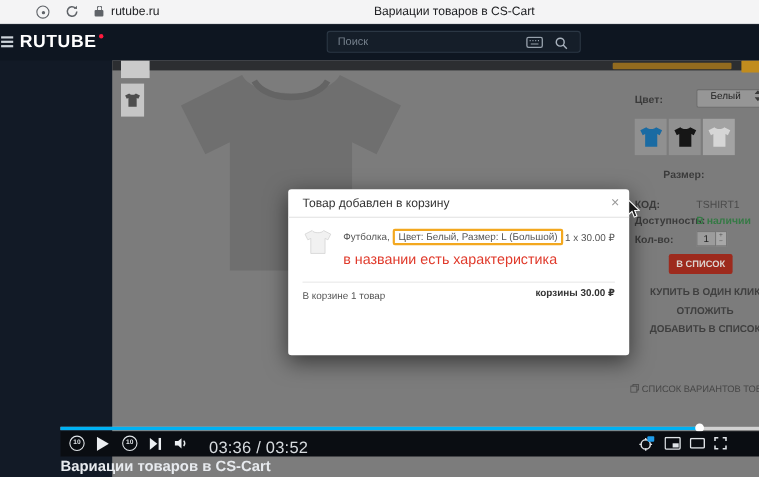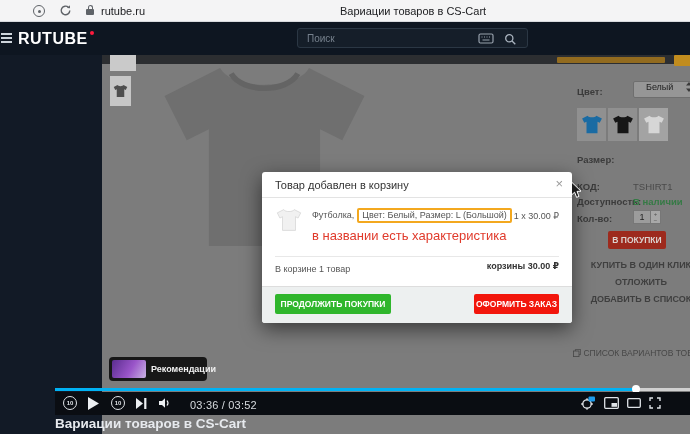--- a/index.html
+++ b/index.html
@@ -77,21 +77,21 @@
   .chip-label { position:absolute; left:42px; top:7px; font-size:9px; font-weight:600; color:#f0f0f0; }
   .tw-circle { left:592px; top:296px; width:24px; height:24px; background:#fff; border-radius:50%;
                display:flex; align-items:center; justify-content:center; }
   .progress-base { left:55px; top:388px; width:635px; height:2.5px; background:rgba(255,255,255,.65); }
   .progress-played { left:55px; top:388px; width:582px; height:2.5px; background:#00b2f4; }
   .progress-knob { left:632px; top:385px; width:8px; height:8px; background:#fff; border-radius:50%; }
   .controls { left:55px; top:392px; width:635px; height:23px; background:#0a0d12; }
   .ctrl { position:absolute; top:4px; }
   .skip-circle { width:14px; height:14px; border:1.2px solid #dfe3e7; border-radius:50%;
                  font-size:6px; color:#dfe3e7; text-align:center; line-height:12px; font-weight:bold; }
-  .time { position:absolute; left:135px; top:7px; font-size:11px; color:#d6dade; letter-spacing:.2px; }
+  .time { position:absolute; left:135px; top:7px; font-size:15px; color:#d6dade; letter-spacing:.2px; }
   .bottom-title { left:55px; top:416px; font-size:13.5px; font-weight:bold; color:#e7eaee; }
 </style>
 </head>
 <body>
 
 <div id="root">
 
   <div class="ab browser-bar">
     <div class="ab b-ic circle-ic" style="left:33px;">
         <i></i>
@@ -163,32 +163,32 @@
     <div class="ab swatch" style="left:506px;top:53px;">
       <svg width="22" height="21" viewBox="0 0 40 36">
           <path d="M12 2 C14 6 26 6 28 2 L38 7 L34 15 L30 13 L30 34 L10 34 L10 13 L6 15 L2 7 Z" fill="#161616"></path>
         </svg>
     </div>
     <div class="ab swatch" style="left:537px;top:53px;background:#a3a3a3;">
       <svg width="22" height="21" viewBox="0 0 40 36">
           <path d="M12 2 C14 6 26 6 28 2 L38 7 L34 15 L30 13 L30 34 L10 34 L10 13 L6 15 L2 7 Z" fill="#d6d6d6"></path>
         </svg>
     </div>
-    <div class="ab sb-label" style="left:475px;top:99px;">Размер:</div>
+    <div class="ab sb-label" style="left:501px;top:99px;">Размер:</div>
     <div class="ab sb-label" style="left:475px;top:126px;">КОД:</div>
     <div class="ab mono-val" style="left:531px;top:126px;">TSHIRT1</div>
     <div class="ab sb-label" style="left:475px;top:141px;">Доступность:</div>
     <div class="ab avail" style="left:531px;top:141px;">В наличии</div>
     <div class="ab sb-label" style="left:475px;top:158px;">Кол-во:</div>
     <div class="ab qty-box">1</div>
     <div class="ab stepper">
       <div>+</div>
       <div>−</div>
     </div>
-    <div class="ab cart-btn">В ПОКУПКИ</div>
+    <div class="ab cart-btn">В СПИСОК</div>
     <div class="ab sb-link" style="top:205px;">КУПИТЬ В ОДИН КЛИК</div>
     <div class="ab sb-link" style="top:239px;">ДОБАВИТЬ В СПИСОК</div>
     <div class="ab sb-link" style="top:222px;">ОТЛОЖИТЬ</div>
     <div class="ab variants">
       <svg width="8" height="8" viewBox="0 0 10 10" style="vertical-align:-1px;">
         <rect x="0.5" y="2.5" width="7" height="7" fill="none" stroke="#474747" stroke-width="1"></rect>
         <path d="M3 2.5 V0.5 H9.5 V7 H7.5" fill="none" stroke="#474747" stroke-width="1"></path>
       </svg>
       <span>СПИСОК ВАРИАНТОВ ТОВАРА</span>
     </div>
@@ -204,40 +204,32 @@
       <div class="m-prod">
         <span>Футболка,</span><span class="m-hl">Цвет: Белый, Размер: L (Большой)</span>
       </div>
       <div class="m-price">1 x 30.00 ₽</div>
       <div class="m-annot">в названии есть характеристика</div>
       <div class="m-div"></div>
       <div class="m-cart">В корзине 1 товар</div>
       <div class="m-sub">
         <div>корзины 30.00 ₽</div>
       </div>
-      <div class="m-foot">
-        <div class="m-btn m-green">ПРОДОЛЖИТЬ ПОКУПКИ</div>
-        <div class="m-btn m-red">ОФОРМИТЬ ЗАКАЗ</div>
-      </div>
     </div>
 
     <svg class="ab" style="left:468px;top:126px;" width="12" height="18" viewBox="0 0 12 18">
       <path d="M1.5 1 L1.5 14 L4.6 11.2 L6.6 16.4 L9 15.4 L7 10.4 L11 10.2 Z" fill="#1b1b1b" stroke="#fff" stroke-width="1"></path>
     </svg>
 
     <div class="ab tw-circle">
       <svg width="14" height="12" viewBox="0 0 16 14">
         <path d="M15 2.5c-.5.3-1.1.5-1.7.6A3 3 0 0 0 14.6 1a6 6 0 0 1-1.9.8A3 3 0 0 0 7.5 4.5c0 .25.02.5.08.72A8.5 8.5 0 0 1 1.4 1.9a3 3 0 0 0 .95 4A3 3 0 0 1 1 5.6v.04a3 3 0 0 0 2.4 2.95a3 3 0 0 1-1.35.05a3 3 0 0 0 2.8 2.1A6 6 0 0 1 .5 12a8.5 8.5 0 0 0 4.6 1.35c5.5 0 8.5-4.6 8.5-8.6v-.4A6 6 0 0 0 15 2.5Z" fill="#4aabe0"></path>
       </svg>
     </div>
 
-    <div class="ab chip">
-      <div class="chip-thumb"></div>
-      <span class="chip-label">Рекомендации</span>
-    </div>
   </div>
 
   <div class="ab progress-base"></div>
   <div class="ab progress-played"></div>
   <div class="ab progress-knob"></div>
 
   <div class="ab controls">
     <div class="ctrl skip-circle" style="left:8px;">10</div>
     <svg class="ctrl" style="left:33px;top:5px;" width="11" height="13" viewBox="0 0 11 13">
       <path d="M0 0 L11 6.5 L0 13 Z" fill="#eceff2"></path>

